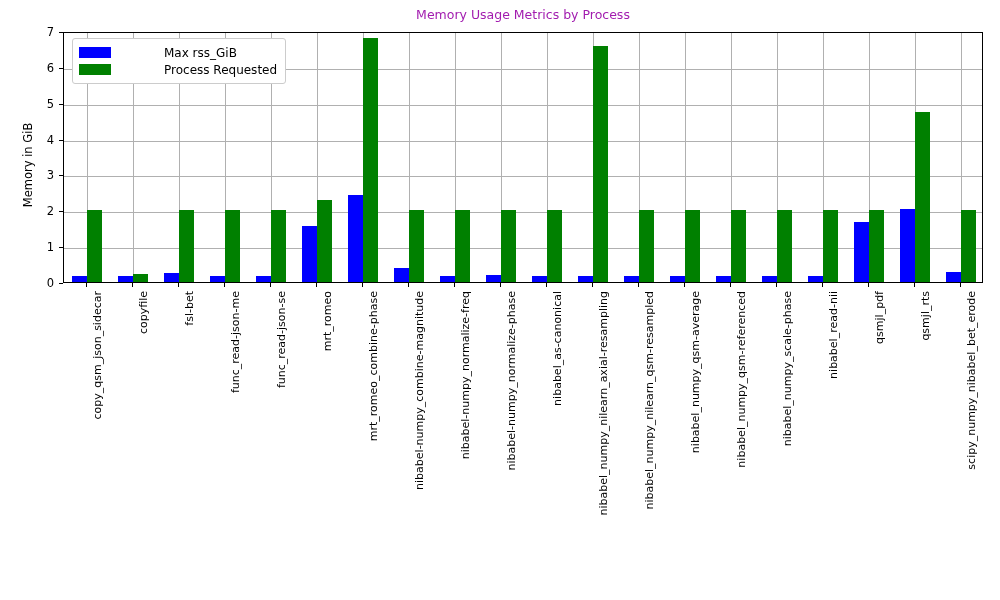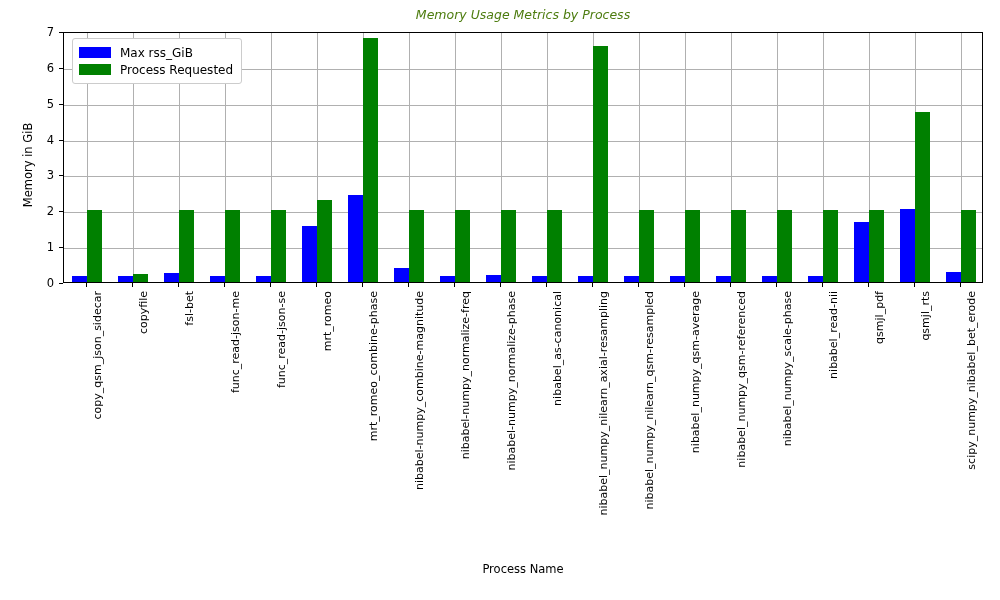--- a/index.html
+++ b/index.html
@@ -21,23 +21,22 @@
     height: 600px;
     background: #ffffff;
   }
   #chart-title {
     position: absolute;
     left: 63px;
     top: 7px;
     width: 920px;
     text-align: center;
     font-size: 12.5px;
-    color: #4d7c0f;
+    color: #a21caf;
     white-space: nowrap;
-    font-style: italic;
   }
   #plot-area {
     position: absolute;
     left: 63px;
     top: 32px;
     width: 920px;
     height: 251px;
     border: 1.2px solid #000000;
     box-sizing: border-box;
     background: #ffffff;
@@ -123,41 +122,41 @@
     background: #ffffff;
     border: 1px solid #cccccc;
     border-radius: 3px;
     padding: 5px 8px 5px 6px;
     box-sizing: border-box;
   }
   .legend-row {
     display: flex;
     align-items: center;
     height: 17px;
+    gap: 44px;
   }
   .legend-swatch {
     width: 32px;
     height: 11px;
     margin-right: 9px;
   }
   .legend-text {
     font-size: 12px;
     color: #000000;
     white-space: nowrap;
   }
 </style>
 </head>
 <body>
 
 <div id="figure">
 
   <div id="chart-title">Memory Usage Metrics by Process</div>
 
   <div id="ylabel">Memory in GiB</div>
-  <div id="xlabel">Process Name</div>
 
   <div id="y-axis"></div>
   <div id="x-axis"></div>
 
   <div id="plot-area">
     <div id="gridlines">
         <div class="gridline" style="top: 215.143px;"></div>
         <div class="gridline" style="top: 179.286px;"></div>
         <div class="gridline" style="top: 143.429px;"></div>
         <div class="gridline" style="top: 107.571px;"></div>

